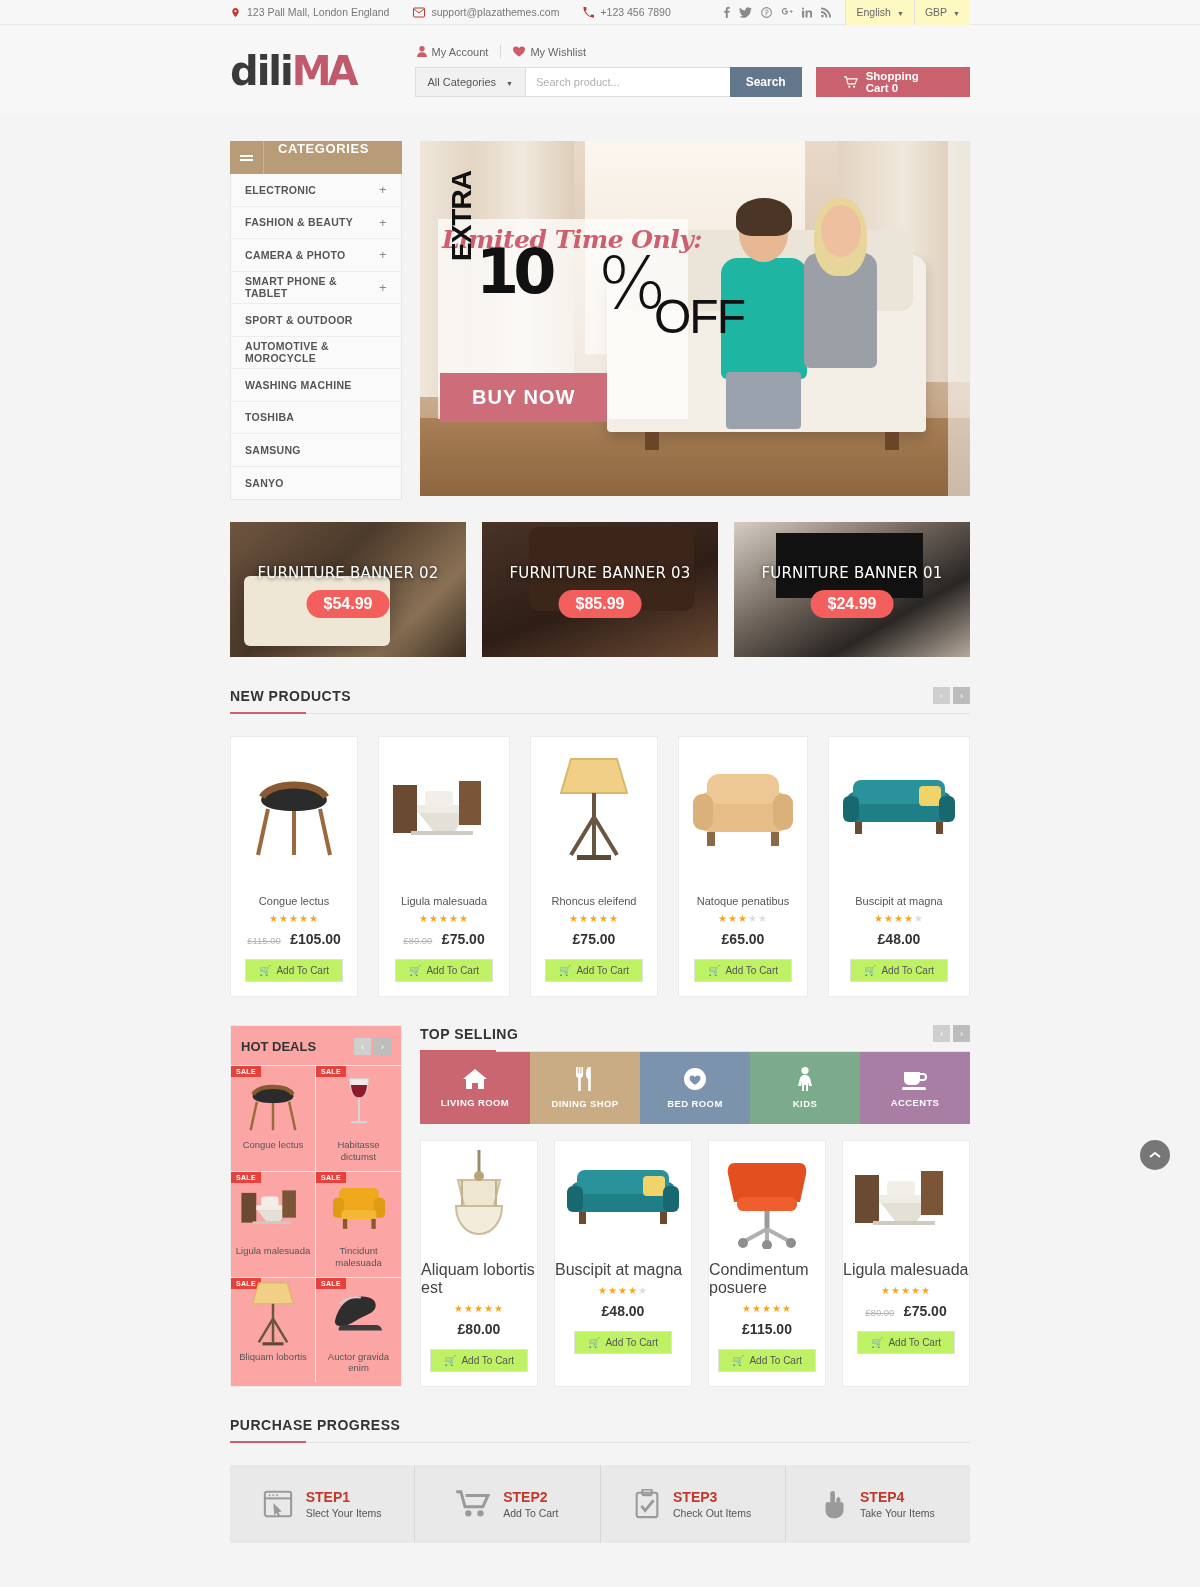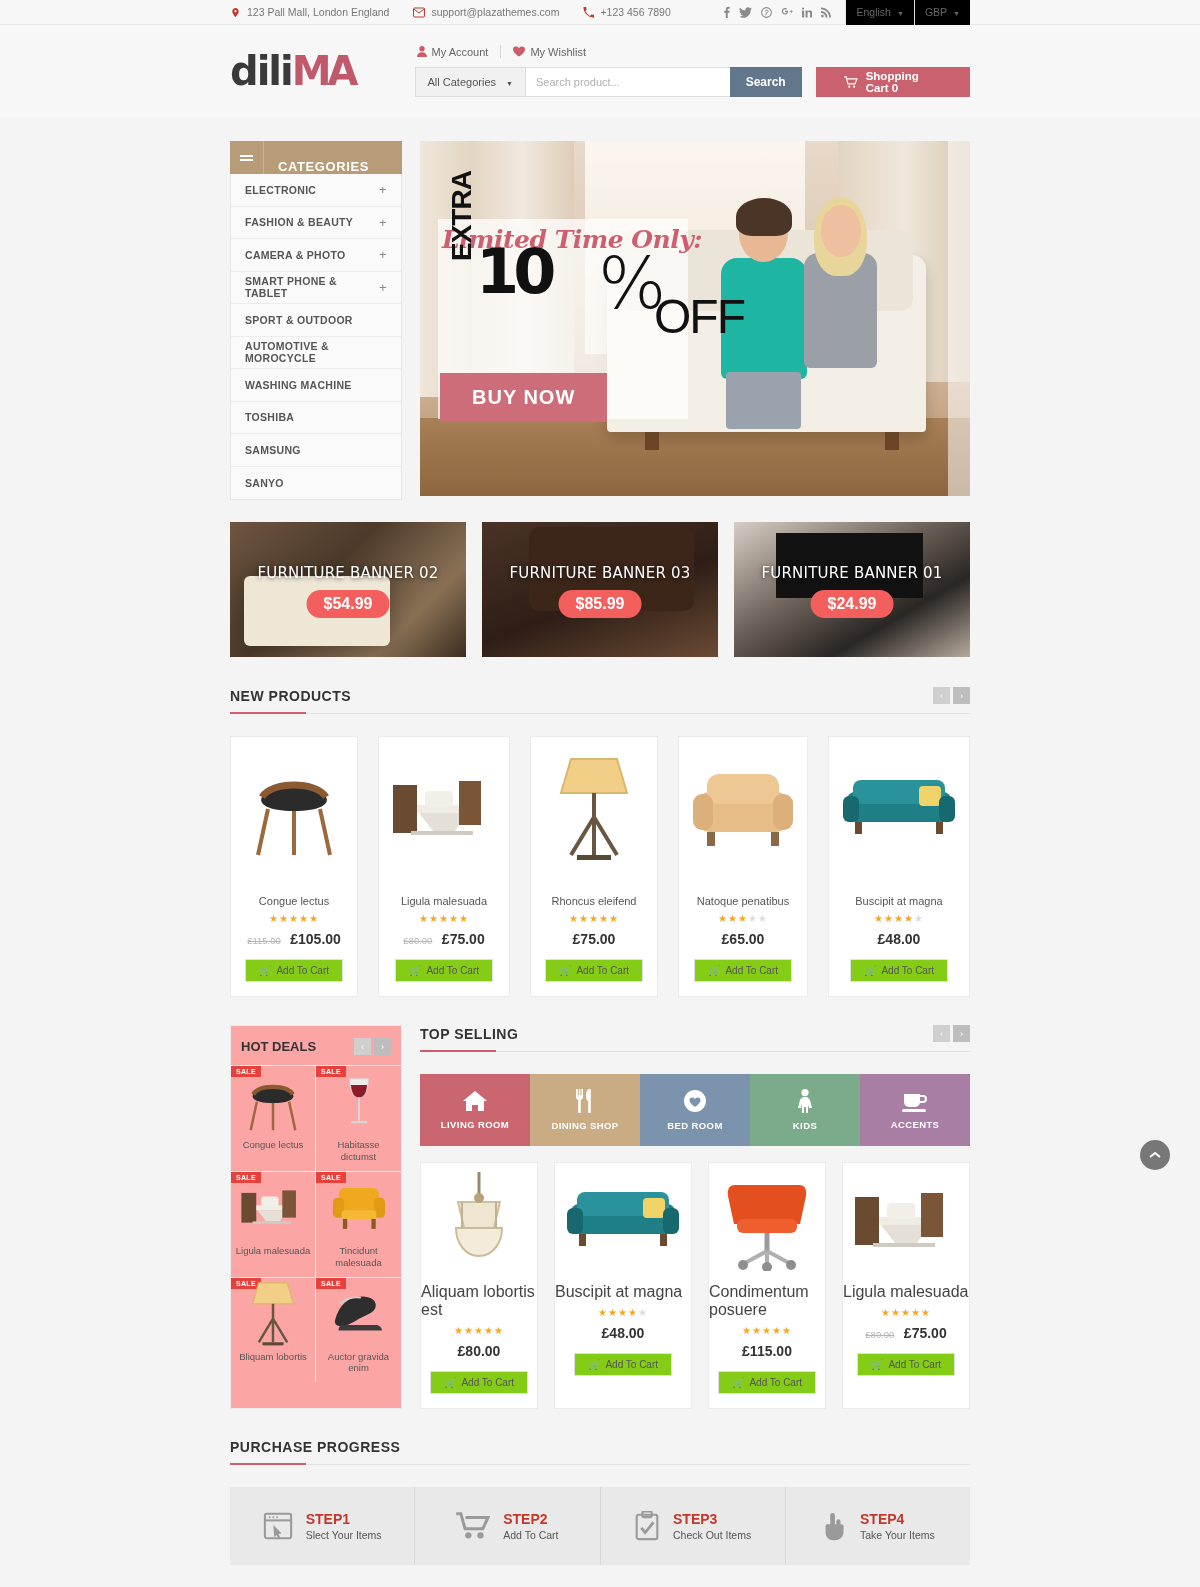--- a/index.html
+++ b/index.html
@@ -20,21 +20,21 @@
     display: flex; align-items: center;
     font-size: 10.5px; color: #777;
   }
   .topbar-inner { width: 740px; margin: 0 auto; display: flex; align-items: center; height: 100%; }
   .tb-item { display: flex; align-items: center; margin-right: 24px; white-space: nowrap; }
   .tb-item .ic { margin-right: 6px; display: inline-flex; color: #c0392b; }
   .tb-spacer { flex: 1; }
   .socials { display: flex; align-items: center; gap: 9px; color: #888; margin-right: 14px; }
   .socials span { font-size: 11px; line-height: 1; }
   .lang-sel, .cur-sel {
-    background: #000000; height: 25px; display: flex; align-items: center;
+    background: #fef9c3; height: 25px; display: flex; align-items: center;
     padding: 0 10px; font-size: 10.5px; color: #666; border-left: 1px solid #e2e2e2;
   }
   .caret { margin-left: 6px; font-size: 7px; position: relative; top: 1px; }
 
   
   .header { height: 92px; background: #f7f7f7; }
   .header-inner { width: 740px; margin: 0 auto; display: flex; align-items: center; height: 100%; position: relative; }
   .logo { font-size: 40px; font-weight: bold; letter-spacing: -2px; line-height: 1; display: flex; align-items: flex-end; }
   .logo .d1 { color: #3a3a3a; font-family: "DejaVu Sans", sans-serif; font-weight: bold; }
   .logo .d2 { color: #c0596a; font-family: "DejaVu Sans", sans-serif; font-weight: bold; letter-spacing: -4px; }
@@ -78,21 +78,21 @@
   .nav-item.active { background: #333; color: #fff; }
 
   
   .main { width: 740px; margin: 0 auto; padding-top: 24px; }
   .row-top { display: flex; gap: 18px; }
 
   
   .cat-box { width: 172px; }
   .cat-head {
     background: #b89b77; color: #fff; height: 33px;
-    display: flex; align-items: flex-end; font-size: 13px; font-weight: bold; letter-spacing: 0.6px;
+    display: flex; align-items: flex-start; font-size: 13px; font-weight: bold; letter-spacing: 0.6px;
   }
   .cat-head .burger { width: 34px; display: flex; align-items: center; justify-content: center; border-right: 1px solid #cbb295; height: 100%; }
   .cat-head .burger i { display: block; width: 13px; }
   .cat-head .burger i:before { content:""; display:block; height:2px; background:#fff; margin:2px 0; }
   .cat-head .burger i:after { content:""; display:block; height:2px; background:#fff; margin:2px 0; box-shadow:0 -4px 0 #fff; }
   .cat-head .ttl { padding-left: 14px; }
   .cat-list { background: #fafafa; border: 1px solid #e6e6e6; border-top: none; }
   .cat-li {
     height: 32.5px; display: flex; align-items: center; justify-content: space-between;
     padding: 0 14px; font-size: 10.5px; font-weight: bold; color: #555;
@@ -184,39 +184,39 @@
   
   .prod-grid { display: flex; gap: 20px; margin-top: 22px; }
   .pcard { flex: 1; background: #fff; border: 1px solid #ebebeb; padding-bottom: 14px; }
   .pcard .img { height: 148px; display: flex; align-items: center; justify-content: center; padding: 10px; }
   .pcard .nm { text-align: center; font-size: 11px; color: #555; margin-top: 10px; }
   .stars { text-align: center; margin-top: 6px; font-size: 10px; letter-spacing: 1px; color: #f6a623; }
   .stars .off { color: #dcdcdc; }
   .price-row { text-align: center; margin-top: 6px; }
   .old { font-size: 9.5px; color: #b5b5b5; text-decoration: line-through; margin-right: 5px; }
   .new { font-size: 14px; font-weight: bold; color: #333; }
-  .atc { margin: 11px auto 0; display: block; background: #84cc16; border: 1px solid #e0e0e0;
+  .atc { margin: 11px auto 0; display: block; background: #bef264; border: 1px solid #e0e0e0;
     font-size: 10px; color: #555; padding: 5px 13px; cursor: pointer; font-family: inherit; }
   .atc .ic { margin-right: 5px; }
 
   
   .mid-row { display: flex; gap: 18px; margin-top: 28px; }
   .hot { width: 172px; background: #fca5a5; border: 1px solid #ebebeb; }
   .hot-head { display: flex; align-items: center; justify-content: space-between; padding: 12px 10px 10px; }
   .hot-head .t { font-size: 13px; font-weight: bold; color: #333; }
   .hot-grid { display: flex; flex-wrap: wrap; }
   .hitem { width: 50%; border-top: 1px solid #eee; border-right: 1px solid #eee; padding: 6px 4px 8px; position: relative; }
   .hitem:nth-child(2n) { border-right: none; }
   .sale-tag { position: absolute; left: 0; top: 0; background: #e8413c; color: #fff;
     font-size: 7px; font-weight: bold; padding: 2px 5px; letter-spacing: .3px; }
   .hitem .img { height: 62px; display: flex; align-items: center; justify-content: center; }
   .hitem .nm { text-align: center; font-size: 9.5px; color: #555; margin-top: 5px; line-height: 1.25; }
 
   .topsell { flex: 1; }
-  .cat-tabs { display: flex; margin-top: 22px; height: 72px; }
+  .cat-tabs { display: flex; height: 72px; }
   .ctab { flex: 1; display: flex; flex-direction: column; align-items: center; justify-content: center;
     color: #fff; cursor: pointer; }
   .ctab .ic { font-size: 22px; line-height: 1; margin-bottom: 7px; }
   .ctab .lb { font-size: 9.5px; font-weight: bold; letter-spacing: .4px; }
 
   .ts-grid { display: flex; gap: 16px; margin-top: 16px; }
   .ts-card { flex: 1; background: #fff; border: 1px solid #ebebeb; padding-bottom: 14px; }
   .ts-card .img { height: 120px; display: flex; align-items: center; justify-content: center; padding: 8px; }
 
   

